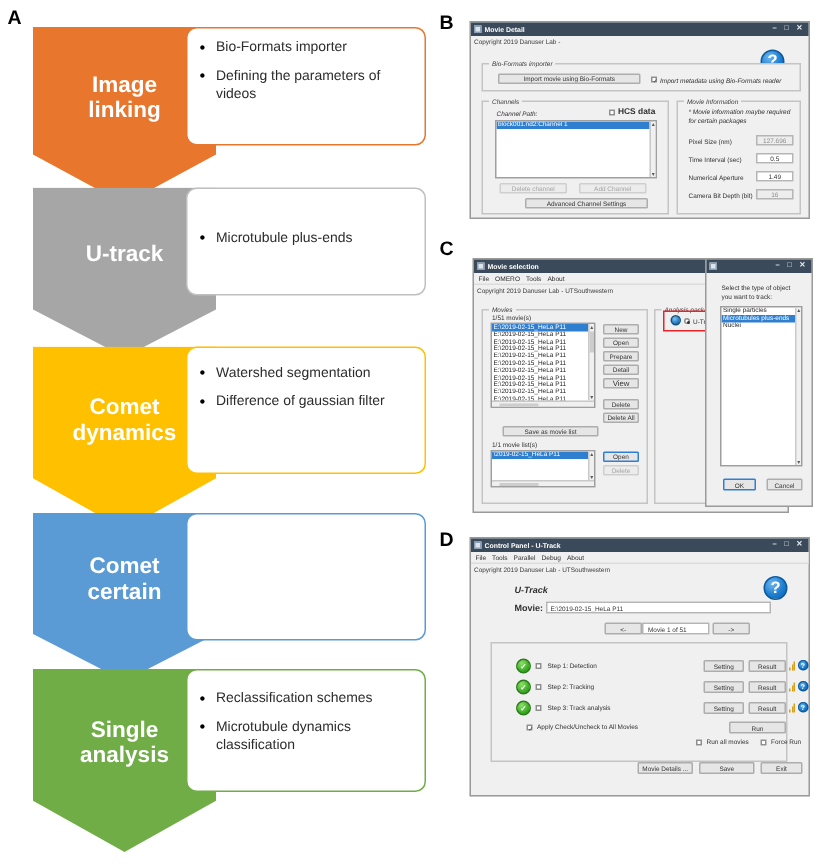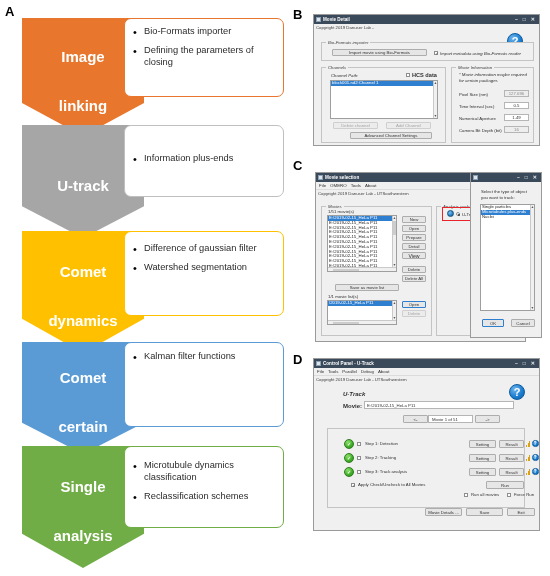--- a/index.html
+++ b/index.html
@@ -22,21 +22,21 @@
 
   .chev {
     position:absolute; left:22px; width:122px;
     -webkit-clip-path: polygon(0 0, 100% 0, 100% 72%, 50% 100%, 0 72%);
     clip-path: polygon(0 0, 100% 0, 100% 72%, 50% 100%, 0 72%);
     display:flex; align-items:center; justify-content:center;
     text-align:center;
     color:#fff; font-weight:bold; font-size:15px; line-height:1.12;
     padding-bottom:22px;
   }
-  .chev span { display:block;margin-top:32px; }
+  .chev span { display:block; }
 
   .card {
     position:absolute; left:124px; width:160px;
     background:#fff;
     border:1px solid #bbb;
     border-radius:7px;
     padding:7px 6px 7px 6px;
   }
   .card ul { margin:0; padding:0 0 0 13px; list-style:none; }
   .card li {
@@ -184,78 +184,77 @@
   <div class="stage" style="top:18px;">
     <div class="chev" style="top:0; height:118px; background:#E8762C;">
       <div>
         <span>Image</span>
         <span>linking</span>
       </div>
     </div>
     <div class="card" style="top:0; height:79px; border-color:#E8762C;">
       <ul>
         <li>Bio-Formats importer</li>
-        <li>Defining the parameters of closing</li>
+        <li>Defining the parameters of videos</li>
       </ul>
     </div>
   </div>
 
   <div class="stage" style="top:125px;">
     <div class="chev" style="top:0; height:113px; background:#A6A6A6;">
       <div>
         <span>U-track</span>
       </div>
     </div>
     <div class="card" style="top:0; height:72px; border-color:#BFBFBF;">
       <ul style="padding-top:20px;">
-        <li>Information plus-ends</li>
+        <li>Microtubule plus-ends</li>
       </ul>
     </div>
   </div>
 
   <div class="stage" style="top:231px;">
     <div class="chev" style="top:0; height:122px; background:#FFC000;">
       <div>
         <span>Comet</span>
         <span>dynamics</span>
       </div>
     </div>
     <div class="card" style="top:0; height:85px; border-color:#FFC000;">
       <ul style="padding-top:4px;">
+        <li>Watershed segmentation</li>
         <li>Difference of gaussian filter</li>
-        <li>Watershed segmentation</li>
       </ul>
     </div>
   </div>
 
   <div class="stage" style="top:342px;">
     <div class="chev" style="top:0; height:112px; background:#5B9BD5;">
       <div>
         <span>Comet</span>
         <span>certain</span>
       </div>
     </div>
     <div class="card tight" style="top:0; height:85px; border-color:#5B9BD5;">
       <ul style="padding-top:1px;">
-        <li>Kalman filter functions</li>
       </ul>
     </div>
   </div>
 
   <div class="stage" style="top:446px;">
     <div class="chev" style="top:0; height:122px; background:#70AD47;">
       <div>
         <span>Single</span>
         <span>analysis</span>
       </div>
     </div>
     <div class="card" style="top:0; height:82px; border-color:#70AD47;">
       <ul style="padding-top:6px;">
+        <li>Reclassification schemes</li>
         <li>Microtubule dynamics classification</li>
-        <li>Reclassification schemes</li>
       </ul>
     </div>
   </div>
 </div>
 
 <div class="panel-letter" style="left:293px; top:7px;">B</div>
 
 <div class="win" id="winB" style="left:313px; top:14px; width:227px; height:132px;">
   <div class="titlebar">
     <span class="tb-icon"></span>

